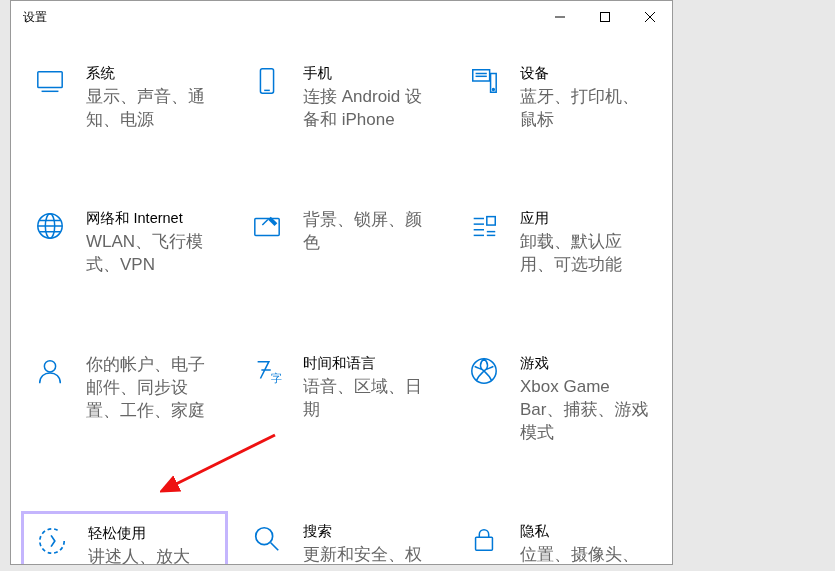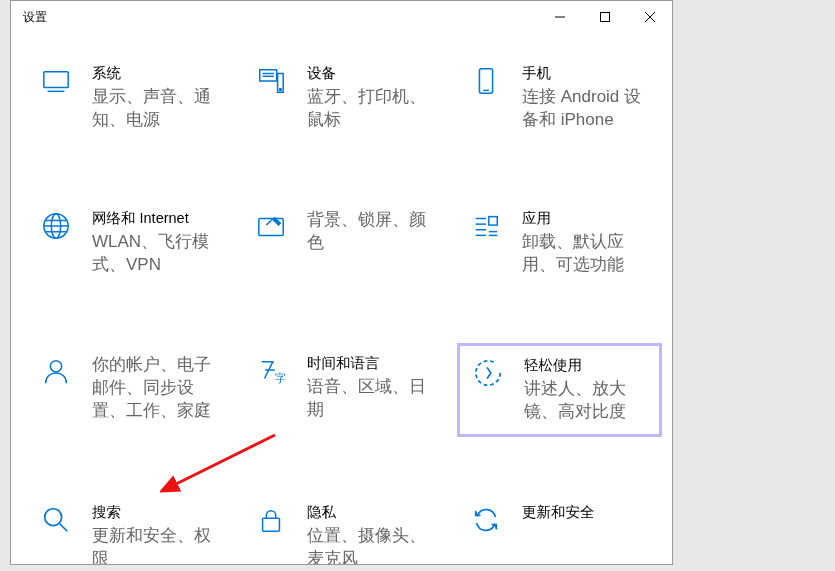--- a/index.html
+++ b/index.html
@@ -37,21 +37,21 @@
       width: 45px;
       height: 32px;
       display: flex;
       align-items: center;
       justify-content: center;
       cursor: pointer;
     }
     .win-btn svg { width: 12px; height: 12px; stroke: #000; }
     .content {
       flex: 1;
-      padding: 20px 10px 10px 16px;
+      padding: 20px 10px 10px 10px;
       display: grid;
       grid-template-columns: repeat(3, 1fr);
       row-gap: 55px;
       column-gap: 10px;
       overflow: hidden;
     }
     .tile {
       display: flex;
       padding: 10px 12px;
       gap: 20px;
@@ -123,43 +123,43 @@
       </div>
       <div class="tile-text">
         <div class="tile-title">系统</div>
         <div class="tile-desc">显示、声音、通知、电源</div>
       </div>
     </div>
 
     <div class="tile">
       <div class="tile-icon">
         <svg viewBox="0 0 32 32" fill="none" stroke="currentColor" stroke-width="1.6">
+            <rect x="9" y="3" width="14" height="26" rx="2"></rect>
+            <line x1="13" y1="26" x2="19" y2="26"></line>
+          </svg>
+      </div>
+      <div class="tile-text">
+        <div class="tile-title">手机</div>
+        <div class="tile-desc">连接 Android 设备和 iPhone</div>
+      </div>
+    </div>
+
+    <div class="tile">
+      <div class="tile-icon">
+        <svg viewBox="0 0 32 32" fill="none" stroke="currentColor" stroke-width="1.6">
             <rect x="4" y="4" width="18" height="12"></rect>
             <line x1="7" y1="8" x2="19" y2="8"></line>
             <line x1="7" y1="11" x2="19" y2="11"></line>
             <rect x="23" y="8" width="6" height="20"></rect>
             <circle cx="26" cy="25" r="1" fill="currentColor"></circle>
           </svg>
       </div>
       <div class="tile-text">
         <div class="tile-title">设备</div>
         <div class="tile-desc">蓝牙、打印机、鼠标</div>
-      </div>
-    </div>
-
-    <div class="tile">
-      <div class="tile-icon">
-        <svg viewBox="0 0 32 32" fill="none" stroke="currentColor" stroke-width="1.6">
-            <rect x="9" y="3" width="14" height="26" rx="2"></rect>
-            <line x1="13" y1="26" x2="19" y2="26"></line>
-          </svg>
-      </div>
-      <div class="tile-text">
-        <div class="tile-title">手机</div>
-        <div class="tile-desc">连接 Android 设备和 iPhone</div>
       </div>
     </div>
 
     <div class="tile">
       <div class="tile-icon">
         <svg viewBox="0 0 32 32" fill="none" stroke="currentColor" stroke-width="1.6">
             <circle cx="16" cy="16" r="13"></circle>
             <ellipse cx="16" cy="16" rx="5" ry="13"></ellipse>
             <line x1="3" y1="16" x2="29" y2="16"></line>
             <path d="M5 10h22M5 22h22"></path>
@@ -220,20 +220,32 @@
             <path d="M6 6h12l-9 18M10 15h10"></path>
             <text x="20" y="28" font-size="12" fill="currentColor" stroke="none">字</text>
           </svg>
       </div>
       <div class="tile-text">
         <div class="tile-title">时间和语言</div>
         <div class="tile-desc">语音、区域、日期</div>
       </div>
     </div>
 
+    <div class="tile">
+      <div class="tile-icon">
+        <svg viewBox="0 0 32 32" fill="none" stroke="currentColor" stroke-width="1.6">
+            <circle cx="16" cy="16" r="13"></circle>
+            <path d="M16 3c-5 4-5 10 0 13 5-3 5-9 0-13zM6 11c3 2 9 3 10 5M26 11c-3 2-9 3-10 5M8 26c2-5 6-8 8-10M24 26c-2-5-6-8-8-10"></path>
+          </svg>
+      </div>
+      <div class="tile-text">
+        <div class="tile-title">游戏</div>
+        <div class="tile-desc">Xbox Game Bar、捕获、游戏模式</div>
+      </div>
+    </div>
 
     <div class="tile highlight">
       <div class="tile-icon">
         <svg viewBox="0 0 32 32" fill="none" stroke="currentColor" stroke-width="1.8">
             <path d="M29 16a13 13 0 1 1-7-11.5" stroke-dasharray="4 3"></path>
             <path d="M15 10l4 6-4 6"></path>
           </svg>
       </div>
       <div class="tile-text">
         <div class="tile-title">轻松使用</div>

